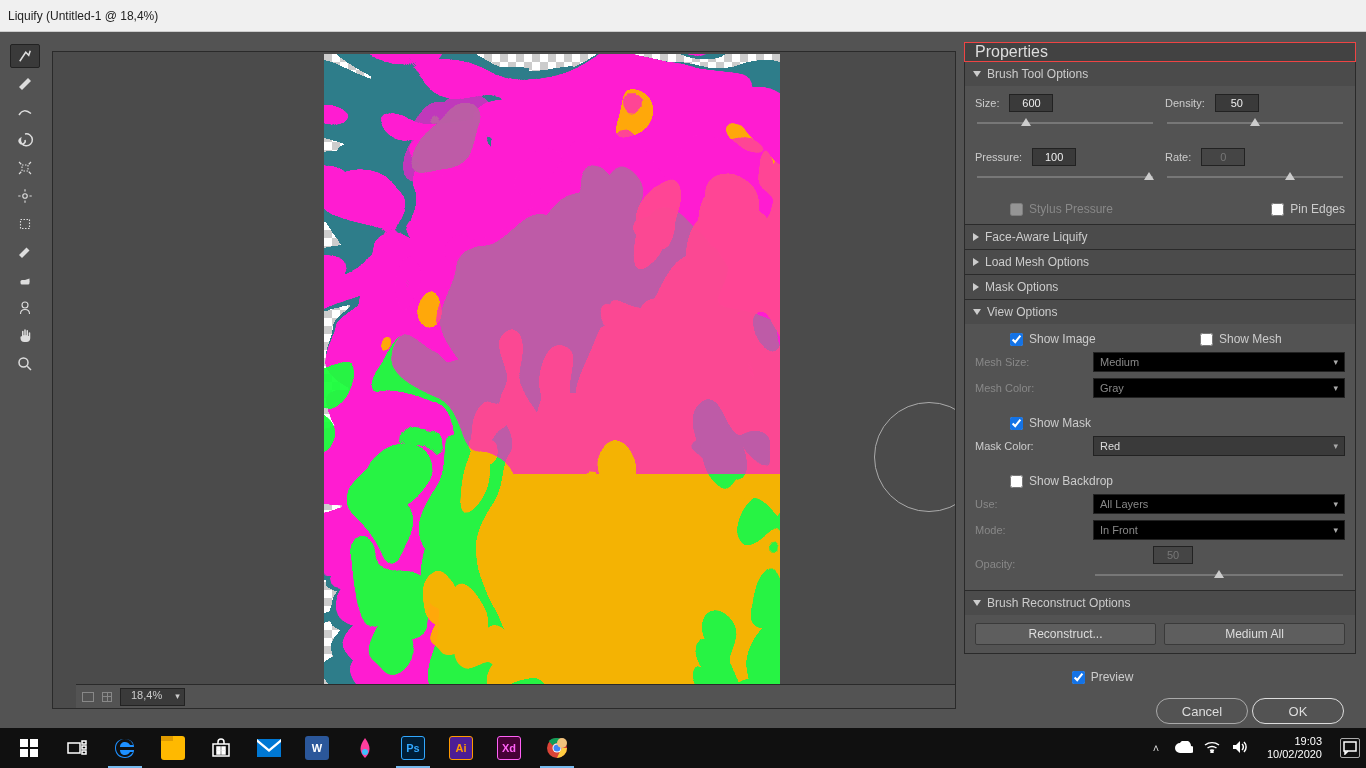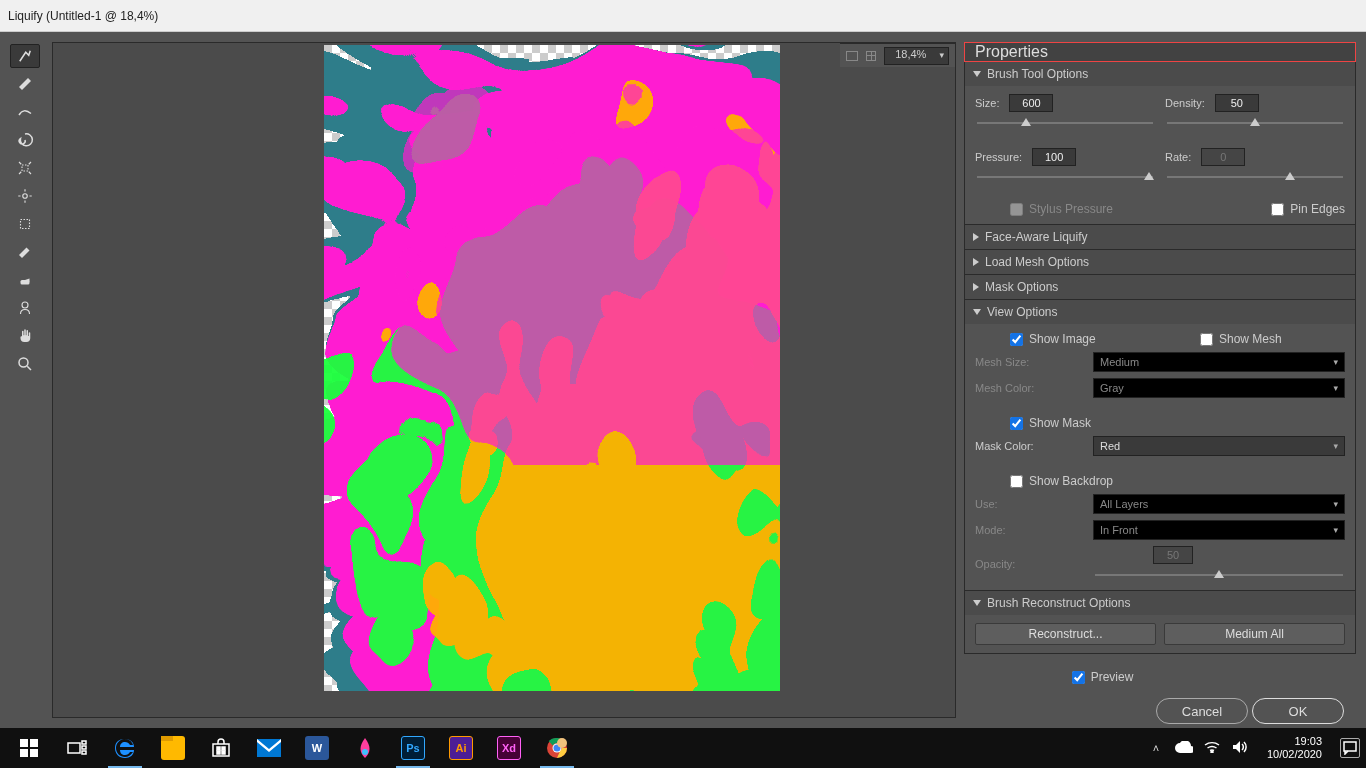--- a/index.html
+++ b/index.html
@@ -11,21 +11,21 @@
 
 .dialog { position: absolute; top: 32px; left: 0; right: 0; bottom: 40px; background: #535353; display: flex; padding: 10px; }
 
 
 .toolbar { width: 34px; background: #535353; display: flex; flex-direction: column; gap: 4px; padding-top: 2px; }
 .tool { width: 30px; height: 24px; display: flex; align-items: center; justify-content: center; color: #ddd; border-radius: 2px; cursor: pointer; }
 .tool.selected { background: #3a3a3a; border: 1px solid #222; }
 .tool svg { width: 18px; height: 18px; }
 
 
-.canvas-area { flex: 1; background: #4b4b4b; border: 1px solid #2a2a2a; position: relative; margin: 0 8px; display: flex; flex-direction: row; padding-left: 23px; }
+.canvas-area { flex: 1; background: #4b4b4b; border: 1px solid #2a2a2a; position: relative; margin: 9px 8px; display: flex; flex-direction: column; padding-left: 23px; }
 .canvas-inner { flex: 1; position: relative; overflow: hidden; }
 .art { position: absolute; left: 248px; top: 2px; width: 456px; height: 646px; background: #fff; }
 .brush-circle { position: absolute; left: 798px; top: 350px; width: 110px; height: 110px; border: 1px solid #aaa; border-radius: 50%; }
 .canvas-footer { height: 24px; background: #535353; border-top: 1px solid #2a2a2a; display: flex; align-items: center; padding: 0 6px; font-size: 11px; color: #ccc; gap: 8px; }
 .zoom-select { background: #3a3a3a; border: 1px solid #222; color: #ccc; height: 18px; font-size: 11px; padding: 0 4px 0 10px; }
 
 
 .props { width: 392px; background: #535353; display: flex; flex-direction: column; font-size: 12px; color: #ccc; }
 .props-header { background: #424242; height: 24px; display: flex; align-items: center; padding: 0 10px; font-size: 16px; color: #ddd; border: 1px solid #ef4444; }
 .section { border: 1px solid #2a2a2a; border-top: none; }

